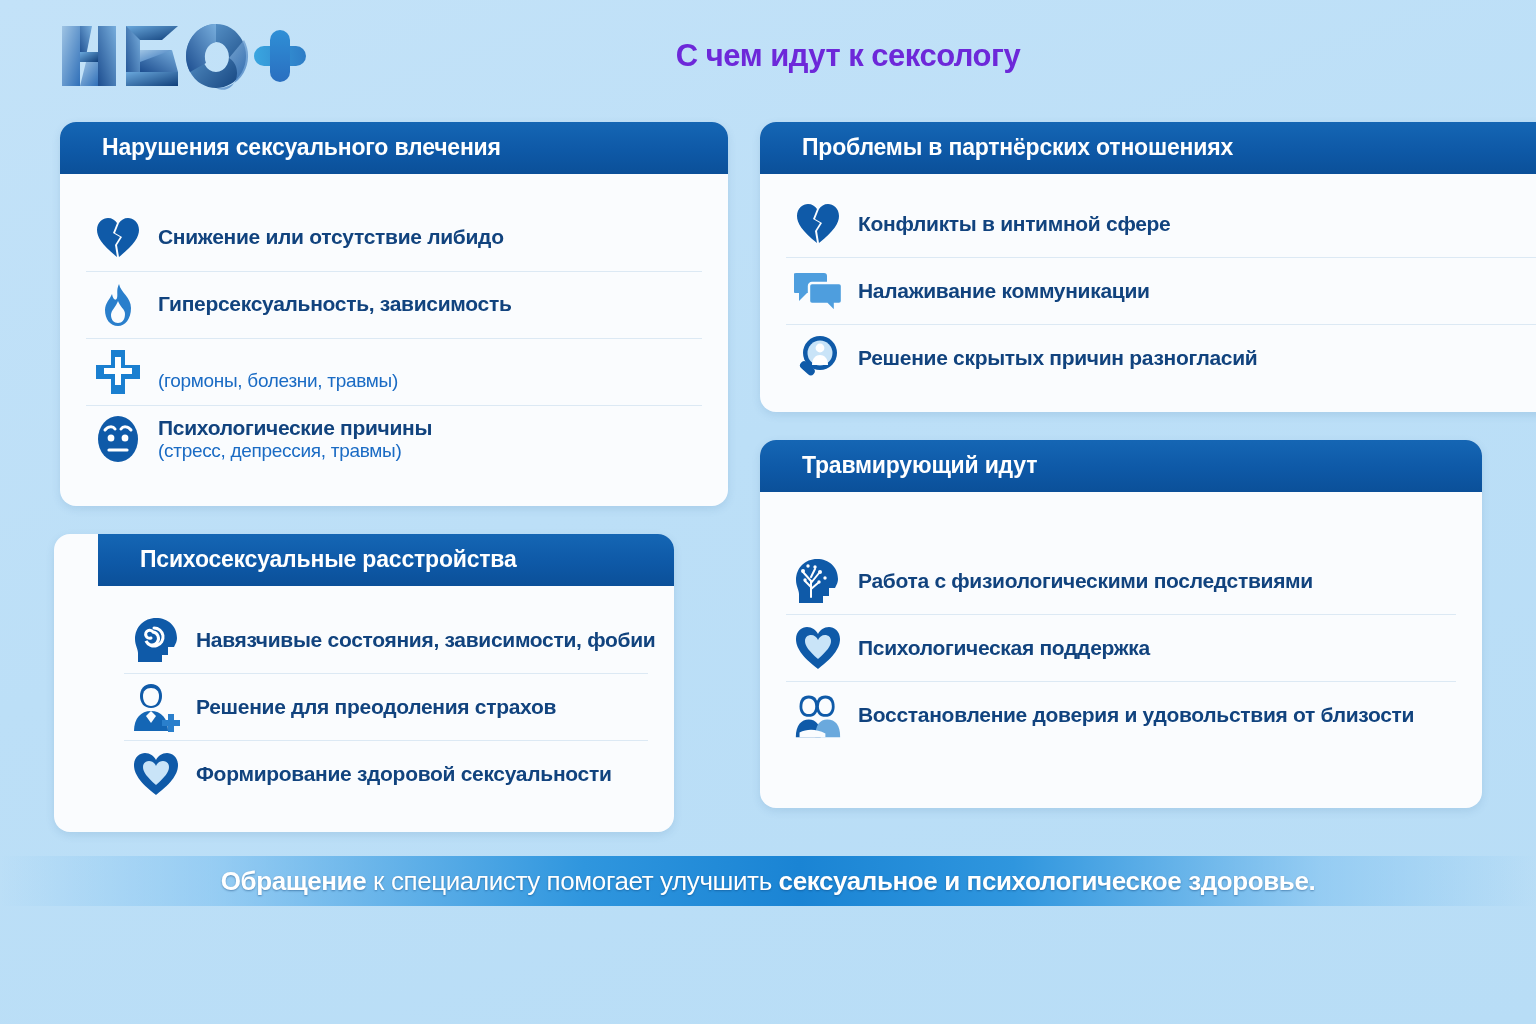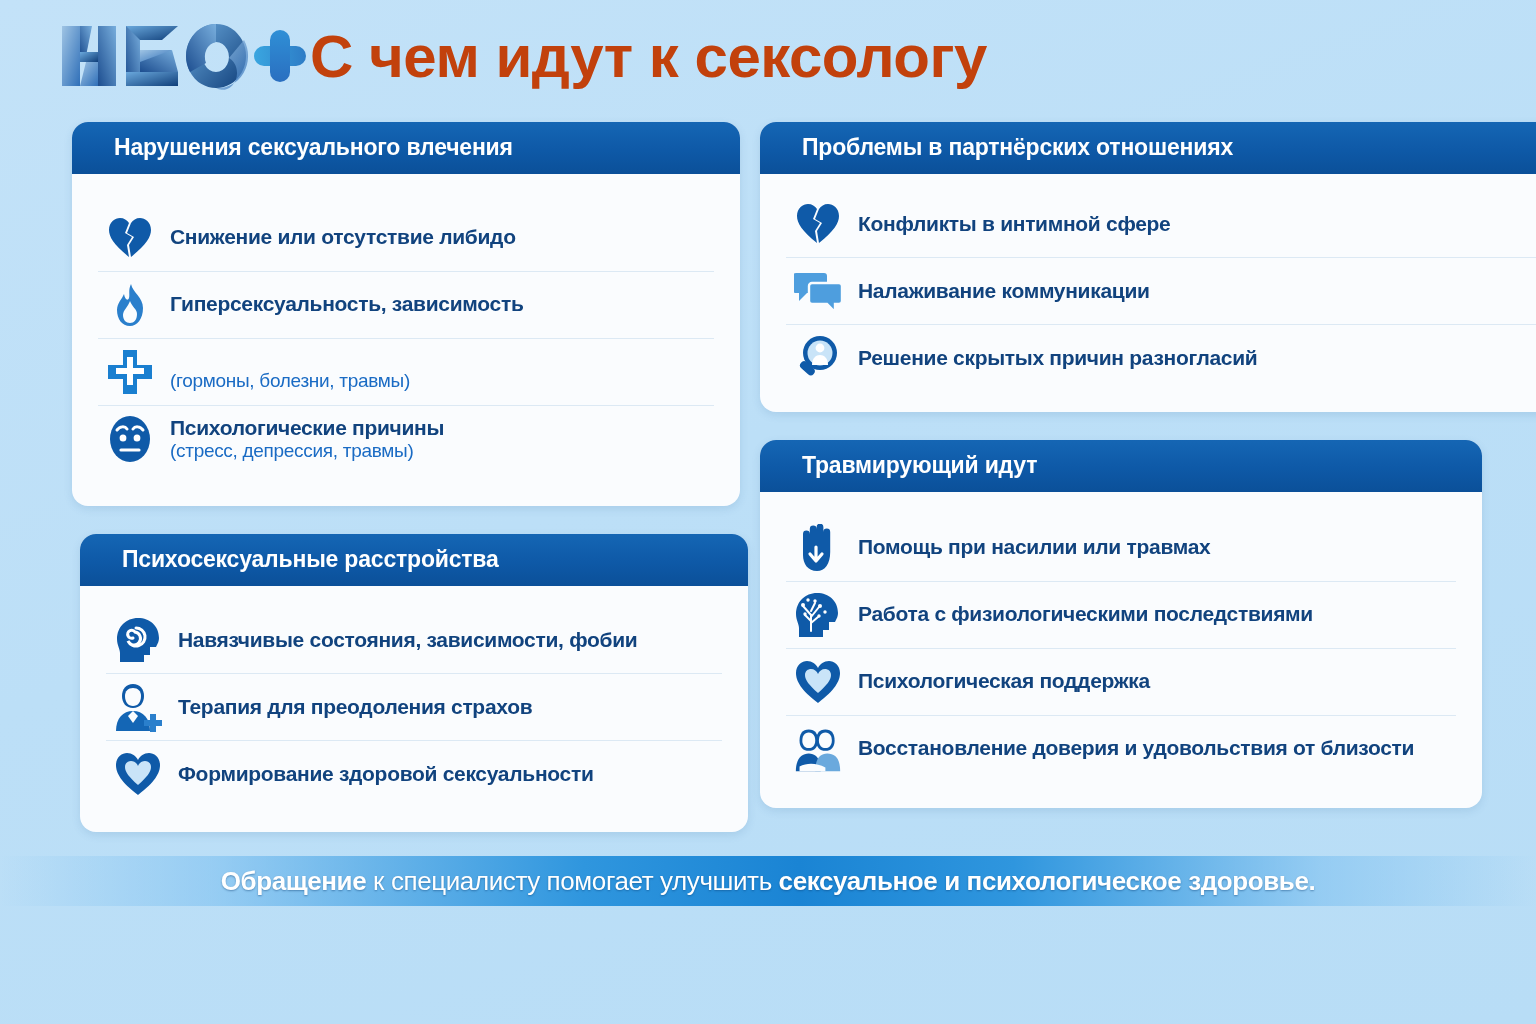--- a/index.html
+++ b/index.html
@@ -28,24 +28,25 @@
 
   .logo {
     margin-left: 58px;
     width: 252px;
     height: 72px;
     display: block;
   }
 
   .page-title {
     flex: 1;
+    text-align: center;
     margin-right: 150px;
-    font-size: 60px;
+    font-size: 31px;
     font-weight: bold;
-    color: #c2410c;
+    color: #6d28d9;
     letter-spacing: -0.5px;
     white-space: nowrap;
   }
 
   
   .card {
     position: absolute;
     border-radius: 16px;
     background: #fafcfe;
     box-shadow: 0 3px 9px rgba(40,90,150,0.13);
@@ -103,22 +104,22 @@
 
   .item-sub {
     font-size: 19px;
     color: #1a6bc4;
     letter-spacing: -0.3px;
     white-space: nowrap;
     margin-top: 11px;
   }
 
   
-  #card-desire        { left: 72px;  top: 122px; width: 668px; height: 384px; }
-  #card-psychosexual  { left: 80px;  top: 534px; width: 668px; height: 298px; }
+  #card-desire        { left: 60px;  top: 122px; width: 668px; height: 384px; }
+  #card-psychosexual  { left: 54px;  top: 534px; width: 620px; height: 298px; padding-left: 44px; }
   #card-partnership   { left: 760px; top: 122px; width: 864px; height: 290px; }
   #card-trauma        { left: 760px; top: 440px; width: 722px; height: 368px; }
 
   
   .footer-band {
     position: absolute;
     left: 0;
     top: 856px;
     width: 1536px;
     height: 50px;
@@ -277,21 +278,21 @@
       <span class="item-icon">
         <svg width="48" height="50" viewBox="0 0 48 50">
           <path d="M19 2 C12 2 8 7 8 14 C8 21 12 26 19 26 C26 26 30 21 30 14 C30 7 26 2 19 2 Z" fill="#0f5aa8"></path>
           <path d="M19 6 C14 6 11 9 11 14 C11 20 14 24 19 24 C24 24 27 20 27 14 C27 9 24 6 19 6 Z" fill="#fafcfe"></path>
           <path d="M2 49 C2 36 9 29 19 29 C29 29 36 36 36 49 Z" fill="#1466b5"></path>
           <path d="M19 29 L14 34 L19 41 L24 34 Z" fill="#fafcfe"></path>
           <path d="M36 32 h6 v6 h6 v6 h-6 v6 h-6 v-6 h-6 v-6 h6 z" fill="#2a7fcc"></path>
         </svg>
       </span>
       <span class="item-text">
-        <span class="item-label">Терапия для преодоления страхов</span>
+        <span class="item-label">Решение для преодоления страхов</span>
       </span>
     </div>
 
     <div class="item">
       <span class="item-icon">
         <svg width="46" height="44" viewBox="0 0 46 44">
           <path d="M23 43 C6 30 1 21 1 13 C1 5 7 1 12 1 C17 1 21 4 23 8 C25 4 29 1 34 1 C39 1 45 5 45 13 C45 21 40 30 23 43 Z" fill="#0f5aa8"></path>
           <path d="M23 33 C14 25 10 20 10 15 C10 11 13 9 16 9 C19 9 22 11 23 14 C24 11 27 9 30 9 C33 9 36 11 36 15 C36 20 32 25 23 33 Z" fill="#c9e4f8"></path>
         </svg>
       </span>
@@ -346,31 +347,20 @@
       </span>
     </div>
 
   </div>
 </section>
 
 <section class="card" id="card-trauma">
   <div class="card-header">Травмирующий идут</div>
   <div class="card-body">
 
-    <div class="item">
-      <span class="item-icon">
-        <svg width="42" height="48" viewBox="0 0 42 48">
-          <path d="M6 20 L6 10 a3.4 3.4 0 0 1 6.8 0 L12.8 18 L12.8 5 a3.4 3.4 0 0 1 6.8 0 L19.6 18 L19.6 3 a3.4 3.4 0 0 1 6.8 0 L26.4 18 L26.4 8 a3.4 3.4 0 0 1 6.8 0 L33.2 28 C33.2 40 28 47 20 47 C11 47 6 40 6 31 Z" fill="#0f5aa8"></path>
-          <path d="M19 23 L19 36 M13 30 L19 37 L25 30" stroke="#ffffff" stroke-width="3.2" fill="none" stroke-linecap="round" stroke-linejoin="round"></path>
-        </svg>
-      </span>
-      <span class="item-text">
-        <span class="item-label">Помощь при насилии или травмах</span>
-      </span>
-    </div>
 
     <div class="item">
       <span class="item-icon">
         <svg width="48" height="48" viewBox="0 0 48 48">
           <path d="M23 2 C11 2 2 11 2 23 C2 29 5 33 5 37 L5 46 L29 46 L29 39 L35 39 L35 31 L41 31 C43 27 44 25 44 22 C44 10 35 2 23 2 Z" fill="#0f5aa8"></path>
           <g stroke="#ffffff" stroke-width="2" fill="none" stroke-linecap="round">
             <path d="M17 40 L17 24"></path>
             <path d="M17 24 L9 15 M17 26 L25 16 M17 30 L11 24 M17 20 L21 12 M17 32 L24 26"></path>
           </g>
           <g fill="#ffffff">

